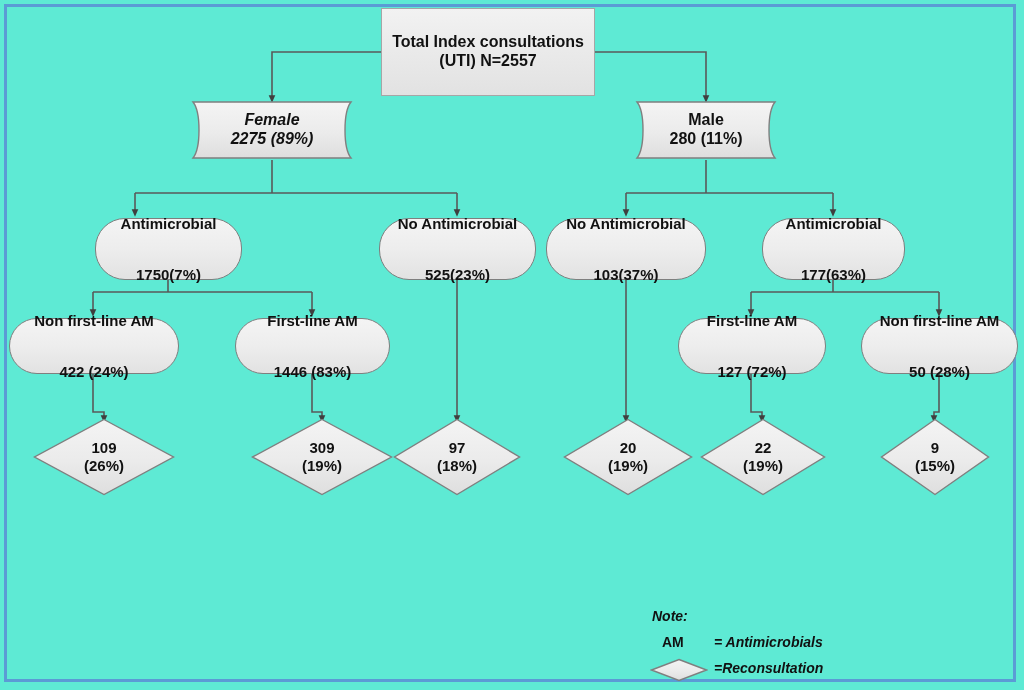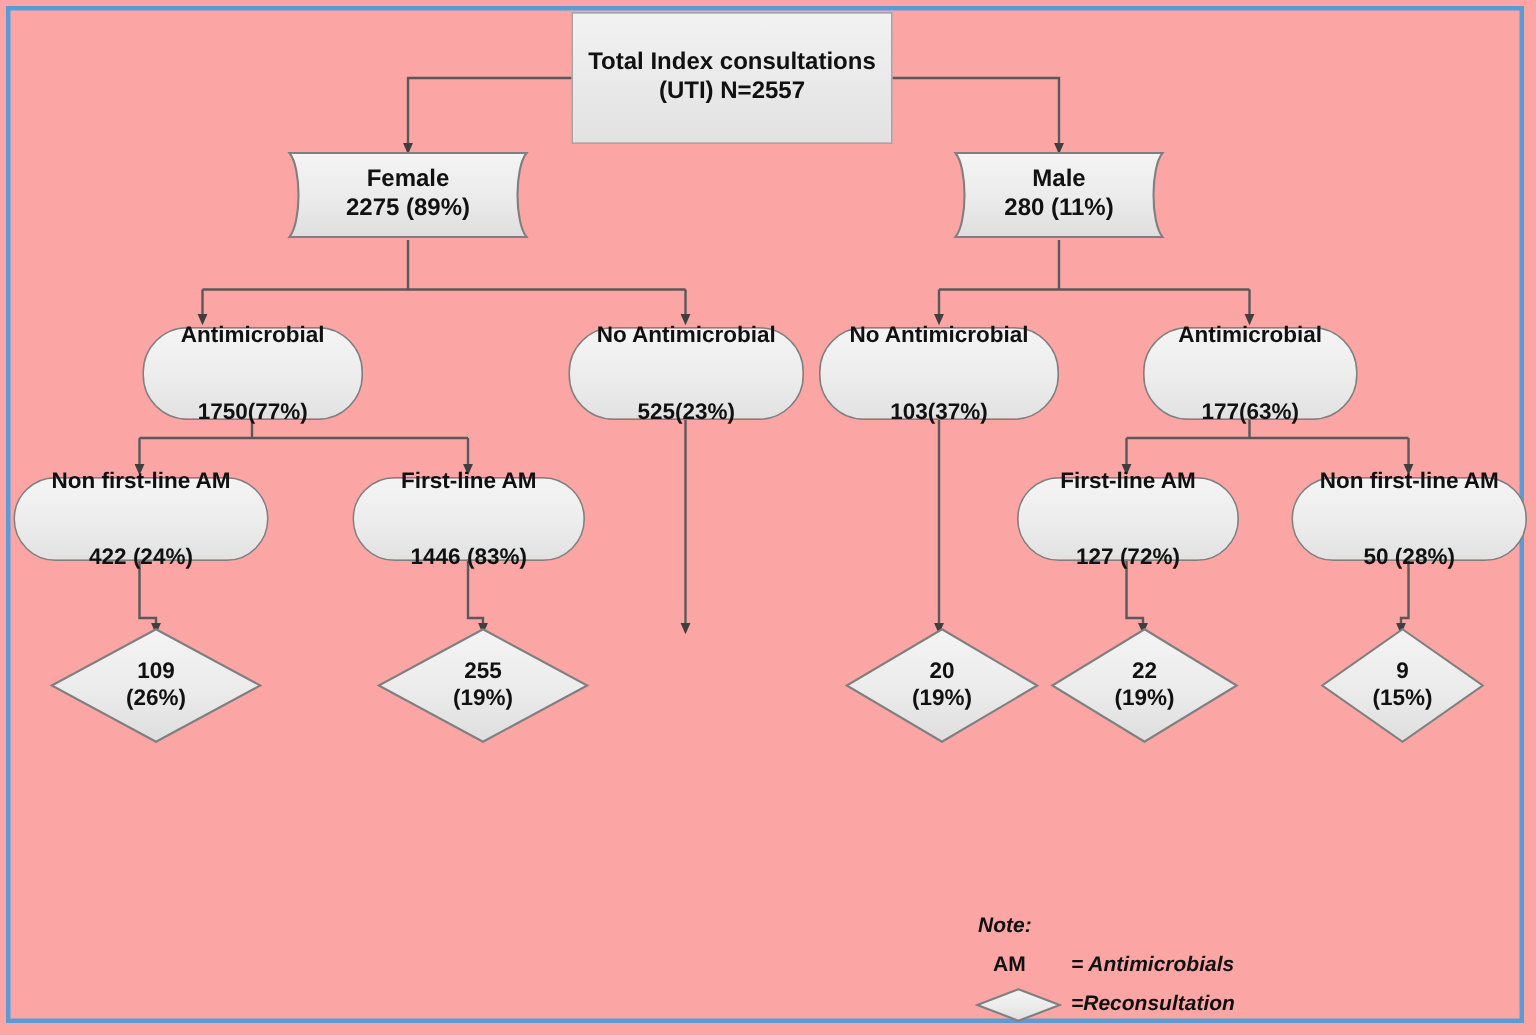--- a/index.html
+++ b/index.html
@@ -4,21 +4,21 @@
 <style>
   html,body{margin:0;padding:0;background:#ffffff;}
   body{
     font-family:"Liberation Sans", sans-serif;
     -webkit-font-smoothing:antialiased;
   }
   #canvas{
     position:relative;
     width:1024px;
     height:690px;
-    background:#fca5a5;
+    background:#5eead4;
     overflow:hidden;
   }
   
   #frame{
     position:absolute;
     left:4px; top:4px;
     width:1012px; height:678px;
     border:3px solid #5b9bd5;
     box-sizing:border-box;
     pointer-events:none;
@@ -158,39 +158,39 @@
       <path d="M457,280 L457,419" marker-end="url(#arw)"></path>
       <path d="M626,280 L626,419" marker-end="url(#arw)"></path>
     </g>
   </svg>
 
   <div class="node rect" style="left:381px;top:8px;width:214px;height:88px;">
     <span class="l1">Total Index consultations</span>
     <span class="l2">(UTI)  N=2557</span>
   </div>
 
-  <div class="node flag" style="left:183px;top:100px;width:178px;height:60px;">
+  <div class="node flag" style="left:183px;top:100px;width:178px;height:60px;font-style:italic;">
     <svg class="flagbg" viewBox="0 0 178 60" preserveAspectRatio="none">
       <path d="M10,2 L168,2 C160,12 160,48 168,58 L10,58 C18,48 18,12 10,2 Z" fill="url(#gsh)" stroke="#7f7f7f" stroke-width="1.4"></path>
     </svg>
     <span class="l1">Female</span>
     <span class="l2">2275 (89%)</span>
   </div>
 
   <div class="node flag" style="left:628px;top:100px;width:156px;height:60px;align-items:center;">
     <svg class="flagbg" viewBox="0 0 156 60" preserveAspectRatio="none">
       <path d="M9,2 L147,2 C139,12 139,48 147,58 L9,58 C17,48 17,12 9,2 Z" fill="url(#gsh)" stroke="#7f7f7f" stroke-width="1.4"></path>
     </svg>
     <span class="l1">Male</span>
     <span class="l2">280 (11%)</span>
   </div>
 
   <div class="node pill" style="left:95px;top:218px;width:147px;height:62px;">
     <span class="l1">Antimicrobial</span>
-    <span class="l2">1750(77%)</span>
+    <span class="l2">1750(7%)</span>
   </div>
 
   <div class="node pill" style="left:379px;top:218px;width:157px;height:62px;">
     <span class="l1">No Antimicrobial</span>
     <span class="l2">525(23%)</span>
   </div>
 
   <div class="node pill" style="left:546px;top:218px;width:160px;height:62px;">
     <span class="l1">No Antimicrobial</span>
     <span class="l2">103(37%)</span>
@@ -226,24 +226,31 @@
       <path d="M71,1.5 L140.5,39 L71,76.5 L1.5,39 Z" fill="url(#gsh)" stroke="#7f7f7f" stroke-width="1.4"></path>
     </svg>
     <span class="txt l1">109</span>
     <span class="txt l2">(26%)</span>
   </div>
 
   <div class="node dia" style="left:251px;top:418px;width:142px;height:78px;">
     <svg class="diabg" viewBox="0 0 142 78" preserveAspectRatio="none">
       <path d="M71,1.5 L140.5,39 L71,76.5 L1.5,39 Z" fill="url(#gsh)" stroke="#7f7f7f" stroke-width="1.4"></path>
     </svg>
-    <span class="txt l1">255</span>
+    <span class="txt l1">309</span>
     <span class="txt l2">(19%)</span>
   </div>
 
+  <div class="node dia" style="left:393px;top:418px;width:128px;height:78px;">
+    <svg class="diabg" viewBox="0 0 128 78" preserveAspectRatio="none">
+      <path d="M64,1.5 L126.5,39 L64,76.5 L1.5,39 Z" fill="url(#gsh)" stroke="#7f7f7f" stroke-width="1.4"></path>
+    </svg>
+    <span class="txt l1">97</span>
+    <span class="txt l2">(18%)</span>
+  </div>
 
   <div class="node dia" style="left:563px;top:418px;width:130px;height:78px;">
     <svg class="diabg" viewBox="0 0 130 78" preserveAspectRatio="none">
       <path d="M65,1.5 L128.5,39 L65,76.5 L1.5,39 Z" fill="url(#gsh)" stroke="#7f7f7f" stroke-width="1.4"></path>
     </svg>
     <span class="txt l1">20</span>
     <span class="txt l2">(19%)</span>
   </div>
 
   <div class="node dia" style="left:700px;top:418px;width:126px;height:78px;">

